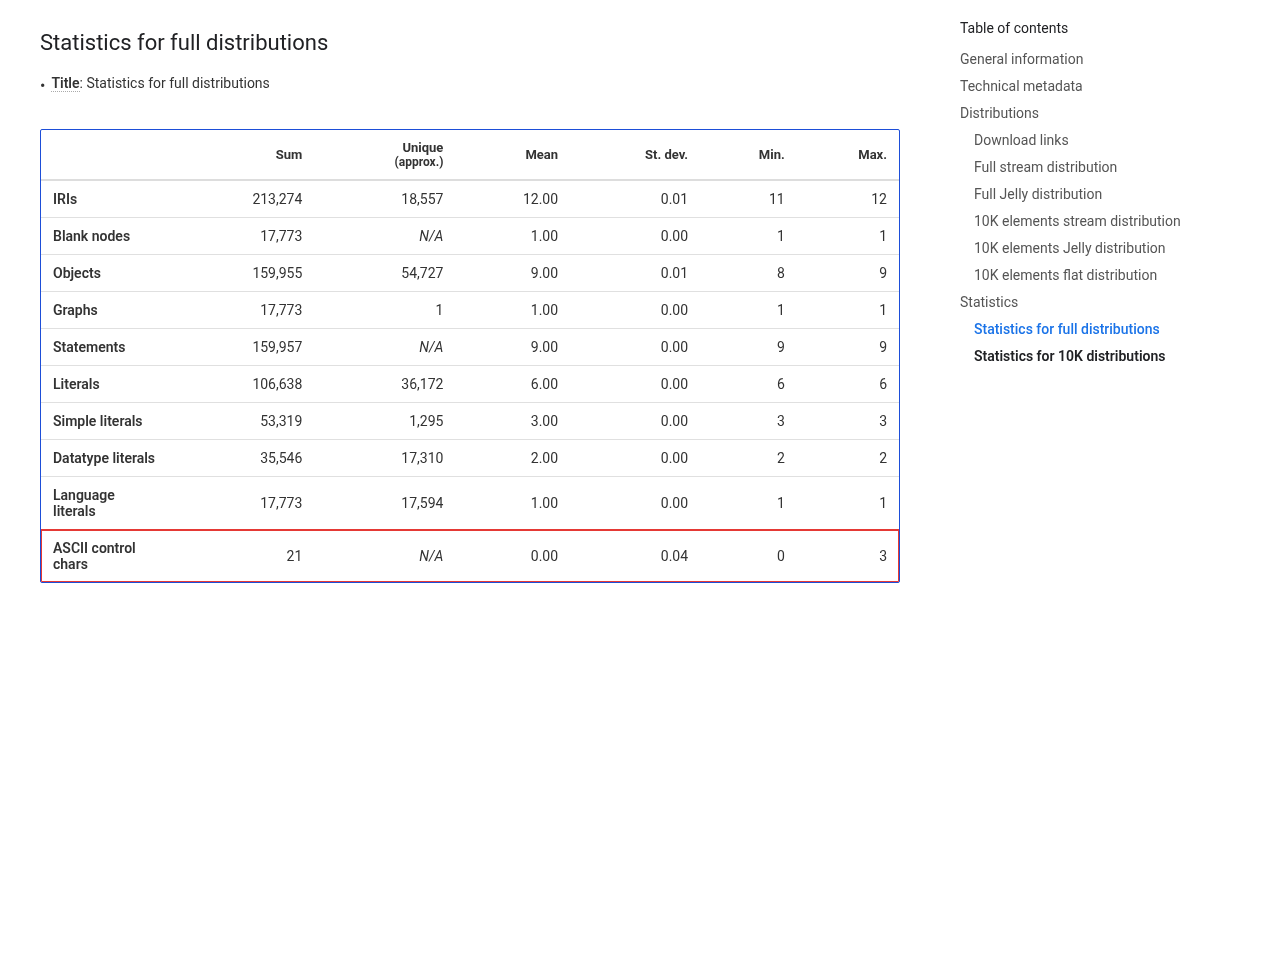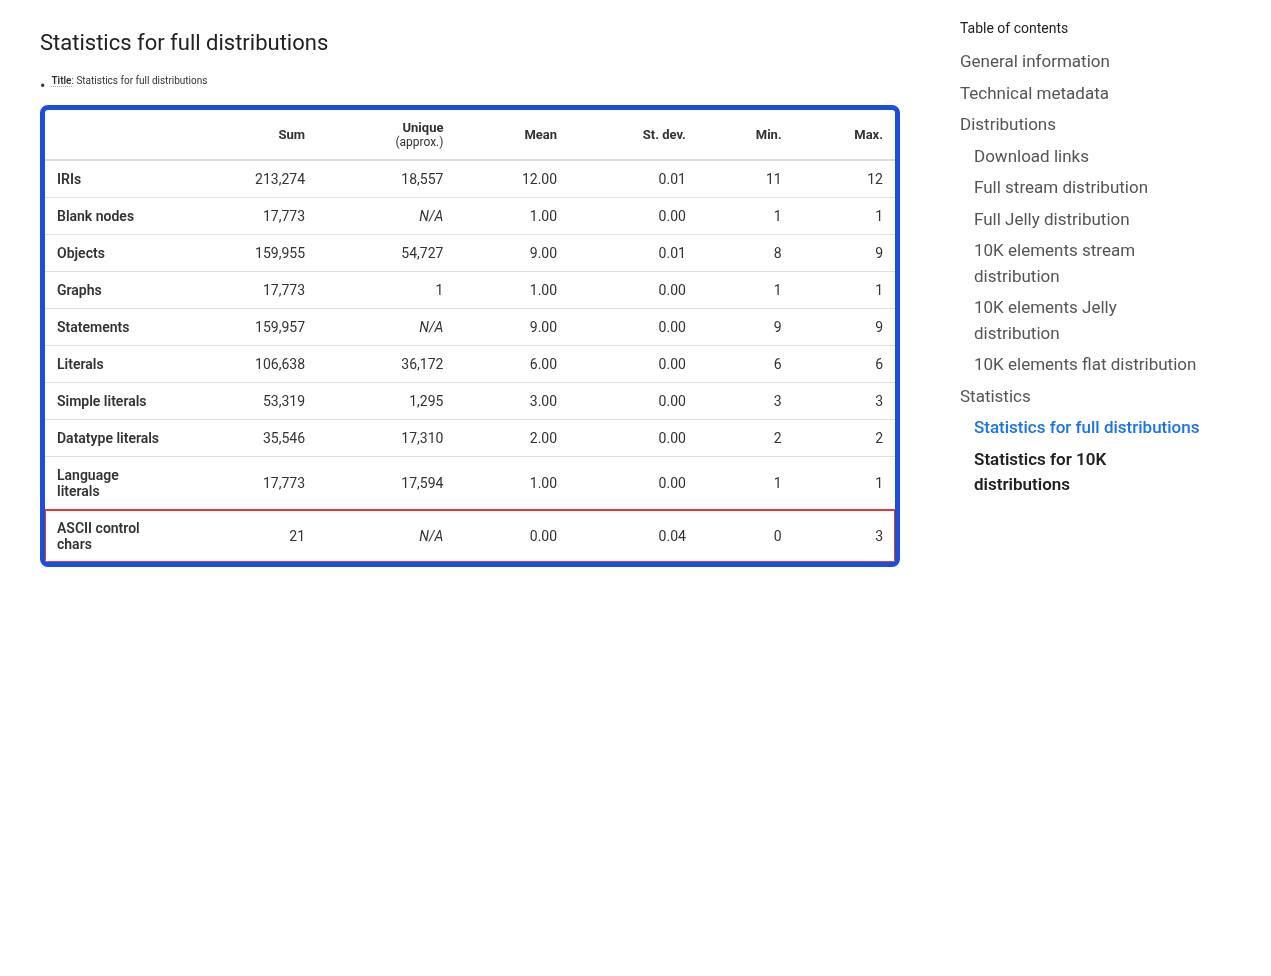--- a/index.html
+++ b/index.html
@@ -21,22 +21,22 @@
       padding: 20px 20px;
       flex-shrink: 0;
     }
     h1.page-title {
       font-size: 22px;
       font-weight: 400;
       margin-bottom: 20px;
       color: #202124;
     }
     .title-meta {
-      margin-bottom: 8px;
-      font-size: 10px;
+      margin-bottom: 32px;
+      font-size: 14px;
     }
     .title-meta .bullet {
       display: flex;
       align-items: flex-start;
       gap: 6px;
     }
     .title-meta .bullet::before {
       content: '•';
       font-size: 16px;
       line-height: 1.4;
@@ -68,34 +68,34 @@
       font-size: 13px;
       color: #333;
     }
     table tbody tr {
       border-bottom: 1px solid #e0e0e0;
     }
     table tbody tr:last-child {
       border-bottom: none;
     }
     .table-wrapper {
-      border: 5px solid #1d4ed8;
-      border-radius: 8px;
+      border: 1px solid #1d4ed8;
+      border-radius: 2px;
       overflow: hidden;
     }
     
     .sidebar-title {
       font-weight: 400;
       font-size: 14px;
       color: #202124;
       margin-bottom: 10px;
     }
     .toc-list {
       list-style: none;
-      font-size: 17px;
+      font-size: 14px;
     }
     .toc-list li {
       padding: 3px 0;
       color: #555;
       line-height: 1.5;
     }
     .toc-list li.indent {
       padding-left: 14px;
     }
     .toc-list li.active {
@@ -104,21 +104,21 @@
     }
     .toc-list li.bold {
       font-weight: 600;
       color: #202124;
     }
     .toc-list li a {
       text-decoration: none;
       color: inherit;
     }
     .th-sub-small {
-      font-weight: 400;
+      font-weight: 700;
       font-size: 12px;
       display: block;
     }
   </style>
 </head>
 <body>
 
 <div class="main-content">
   <h1 class="page-title">Statistics for full distributions</h1>
 

